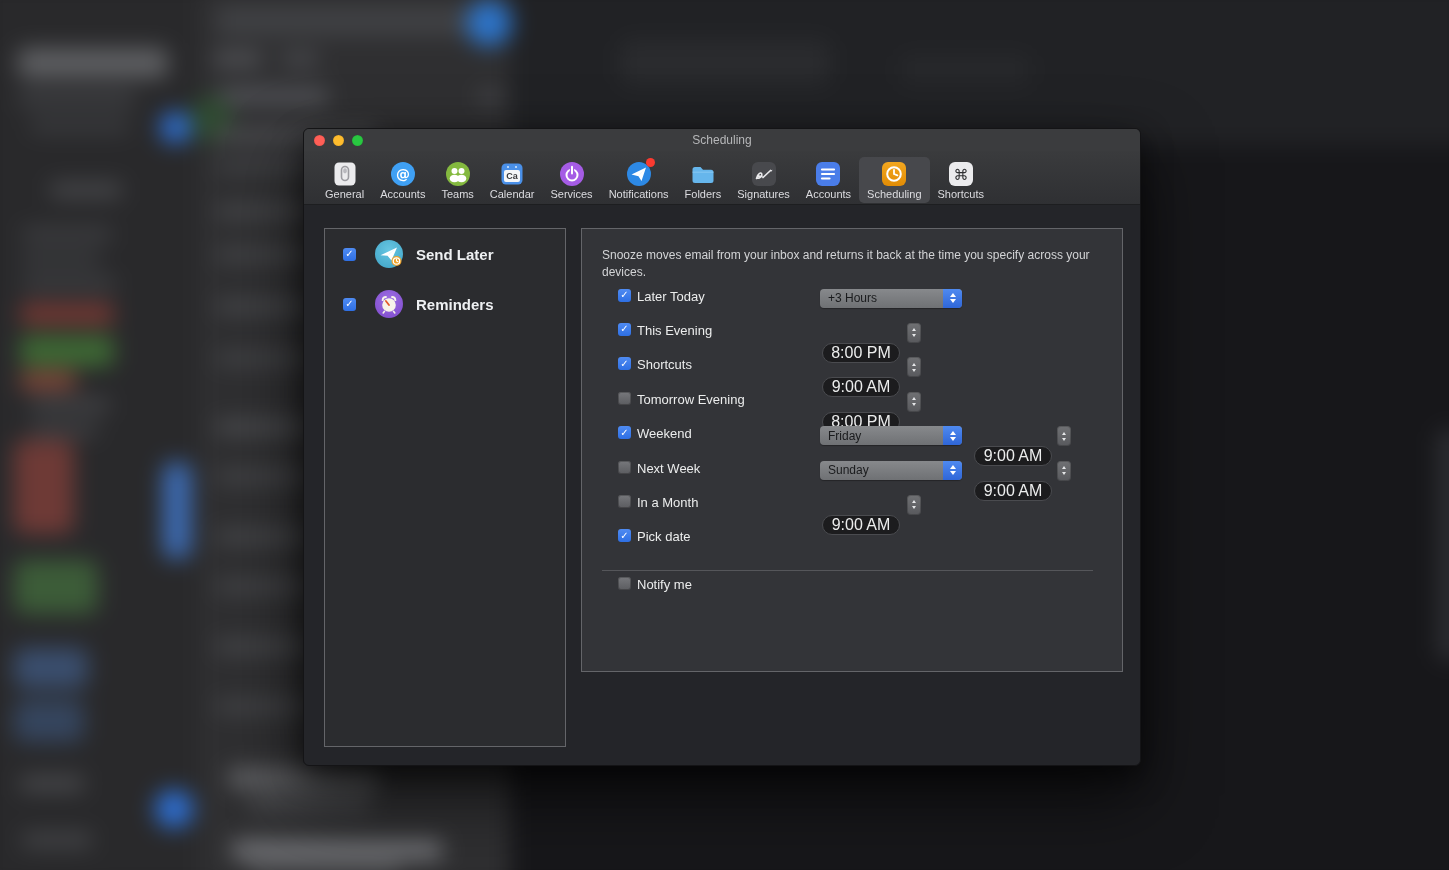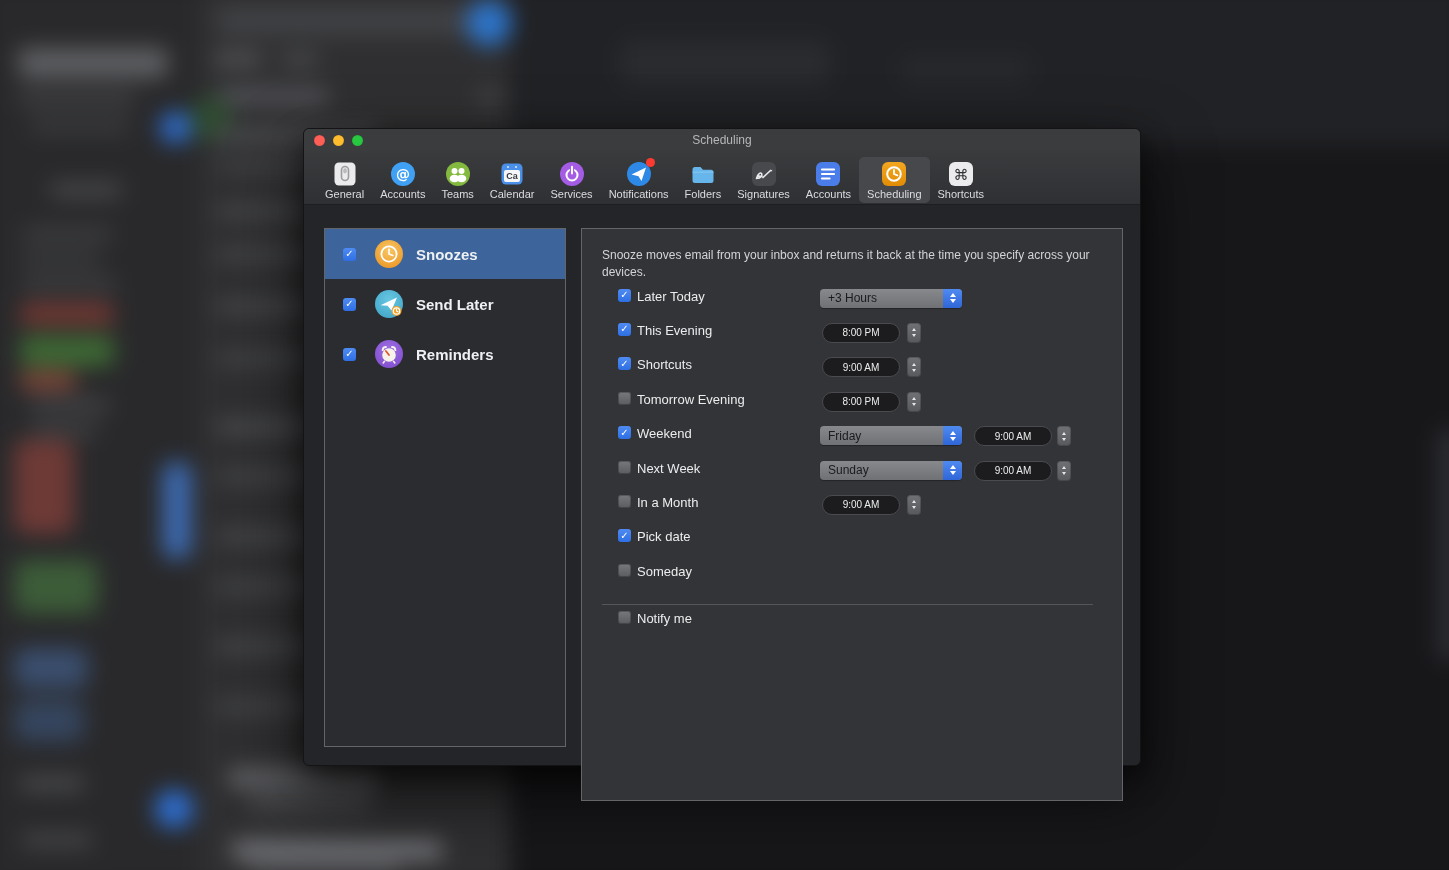--- a/index.html
+++ b/index.html
@@ -21,21 +21,21 @@
     display:flex;align-items:flex-end;padding:0 0 1px 13px;}
   .tab{display:flex;flex-direction:column;align-items:center;gap:1px;padding:4px 8px 3px;border-radius:5px;}
   .tab.selected{background:#47484c;}
   .tab-icon{width:26px;height:26px;position:relative;}
   .tab-icon svg{width:26px;height:26px;display:block;overflow:visible;}
   .badge{position:absolute;right:-3px;top:-3px;width:9px;height:9px;border-radius:50%;background:#fb3a30;}
   .tab-label{font-size:11px;color:#dcdce0;white-space:nowrap;}
   .content{position:absolute;top:75px;left:0;right:0;bottom:0;}
   .side-panel{position:absolute;left:20px;top:24px;width:242px;height:519px;background:#2b2c2f;
     border:1px solid #646569;box-sizing:border-box;}
-  .main-panel{position:absolute;left:277px;top:24px;width:542px;height:573px;background:#333438;
+  .main-panel{position:absolute;left:277px;top:24px;width:542px;height:444px;background:#333438;
     border:1px solid #646569;box-sizing:border-box;padding:18px 20px 0;}
   
   .side-item{height:50px;display:flex;align-items:center;padding-left:18px;}
   .side-item.selected{background:var(--selection,#3d649b);}
   .side-icon{width:30px;height:30px;margin:0 12px 0 18px;}
   .side-icon svg{width:30px;height:30px;display:block;}
   .side-label{font-size:15px;font-weight:bold;color:#eef0f2;}
   
   .cb{width:13px;height:13px;border-radius:3px;display:inline-flex;align-items:center;
     justify-content:center;flex:0 0 13px;}
@@ -52,22 +52,22 @@
   .dropdown{position:absolute;left:218px;width:142px;height:19px;border-radius:4px;overflow:hidden;
     background:linear-gradient(#87898c,#6f7174);display:flex;align-items:center;
     box-shadow:0 1px 1px rgba(0,0,0,.3);}
   .dd-text{flex:1;font-size:12px;color:#1a1b1d;padding-left:8px;}
   .dd-cap{width:19px;height:100%;background:linear-gradient(#4f8af0,var(--cap-blue,#2f66d8));
     display:flex;flex-direction:column;align-items:center;justify-content:center;gap:2px;}
   .tri{width:0;height:0;display:block;}
   .tri-up{border-left:3.5px solid transparent;border-right:3.5px solid transparent;border-bottom:4px solid #fff;}
   .tri-down{border-left:3.5px solid transparent;border-right:3.5px solid transparent;border-top:4px solid #fff;}
   .timefield{position:absolute;width:78px;height:20px;box-sizing:border-box;background:#1c1c1e;
-    border:1px solid #4a4b4f;border-radius:10px;color:#eceded;font-size:10px;
-    display:flex;align-items:center;justify-content:center;}
+    border:1px solid #4a4b4f;border-radius:10px;color:#eceded;font-size:16px;
+    display:flex;align-items:center;justify-content:center;margin-top:20px;}
   .timefield.pos1{left:220px}.timefield.pos2{left:372px}
   .stepper{position:absolute;width:14px;height:20px;border-radius:4px;
     background:linear-gradient(#707174,#58595d);box-shadow:inset 0 0 0 1px rgba(0,0,0,.2);
     display:flex;flex-direction:column;align-items:center;justify-content:center;gap:3px;}
   .stepper.pos1{left:305px}.stepper.pos2{left:455px}
   .s-up{border-left:2.5px solid transparent;border-right:2.5px solid transparent;border-bottom:3px solid #e6e7e9;}
   .s-down{border-left:2.5px solid transparent;border-right:2.5px solid transparent;border-top:3px solid #e6e7e9;}
   .divider{height:1px;background:#55565a;margin:6px 9px 6px 0;}
   .note{font-size:11.5px;color:#8e8f93;margin:4px 0 0 35px;}
 </style>
@@ -255,37 +255,20 @@
           <svg viewBox="0 0 26 26">
             <rect x="1" y="1" width="24" height="24" rx="6" fill="#ebebed"></rect>
             <text x="13" y="18.5" text-anchor="middle" font-size="15" fill="#2e2f31" font-family="DejaVu Sans">⌘</text>
           </svg>
         </span>
         <span class="tab-label">Shortcuts</span>
       </div>
     </div>
   <div class="content">
     <div class="side-panel">
-        <div class="side-item selected">
-          <span class="cb checked"></span>
-          <span class="side-icon">
-            <svg viewBox="0 0 30 30">
-              <defs>
-                <radialGradient id="gsnz" cx="0.5" cy="0.35" r="0.75">
-                  <stop offset="0" stop-color="#f9c765"></stop>
-                  <stop offset="1" stop-color="#ea9422"></stop>
-                </radialGradient>
-              </defs>
-              <circle cx="15" cy="15" r="14" fill="url(#gsnz)"></circle>
-              <circle cx="15" cy="15" r="7.6" fill="none" stroke="#fff" stroke-width="1.8"></circle>
-              <path d="M15 15 V10.2 M15 15 l3.8 1.5" stroke="#fff" stroke-width="1.6" stroke-linecap="round" fill="none"></path>
-            </svg>
-          </span>
-          <span class="side-label">Snoozes</span>
-        </div>
         <div class="side-item">
           <span class="cb checked"></span>
           <span class="side-icon">
             <svg viewBox="0 0 30 30">
               <defs>
                 <radialGradient id="gsl" cx="0.5" cy="0.35" r="0.8">
                   <stop offset="0" stop-color="#67c6e2"></stop>
                   <stop offset="1" stop-color="#3fa3c6"></stop>
                 </radialGradient>
               </defs>
@@ -399,24 +382,20 @@
             <div class="timefield pos1">9:00 AM</div>
             <div class="stepper pos1">
               <i class="tri s-up"></i>
               <i class="tri s-down"></i>
             </div>
           </div>
           <div class="row">
             <span class="cb checked"></span>
             <span class="row-label">Pick date</span>
           </div>
-          <div class="row">
-            <span class="cb unchecked"></span>
-            <span class="row-label">Someday</span>
-          </div>
           <div class="divider"></div>
           <div class="row notify-row">
             <span class="cb unchecked"></span>
             <span class="row-label">Notify me</span>
           </div>
         </div>
     </div>
   </div>
 </div>
 

